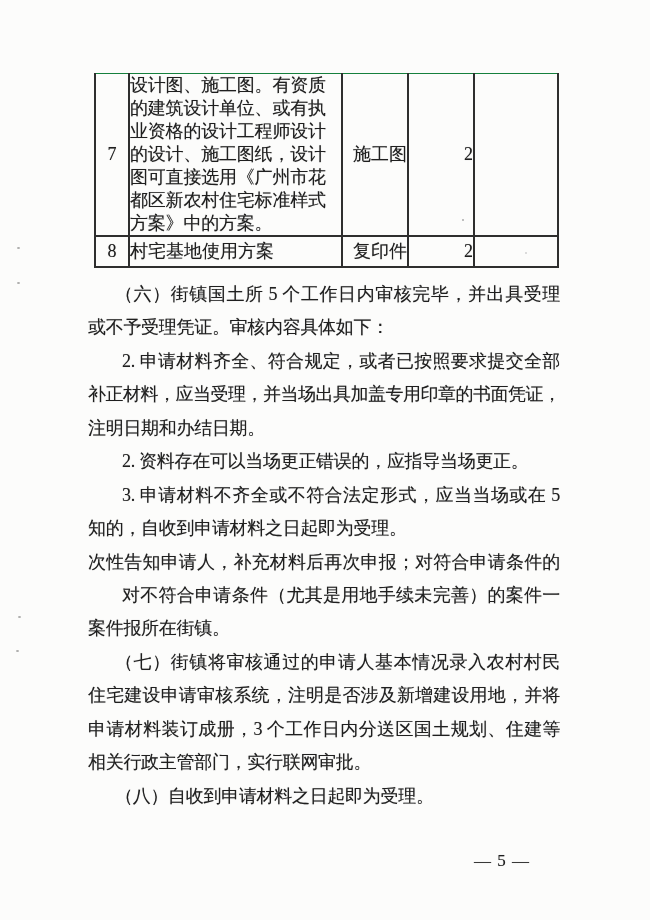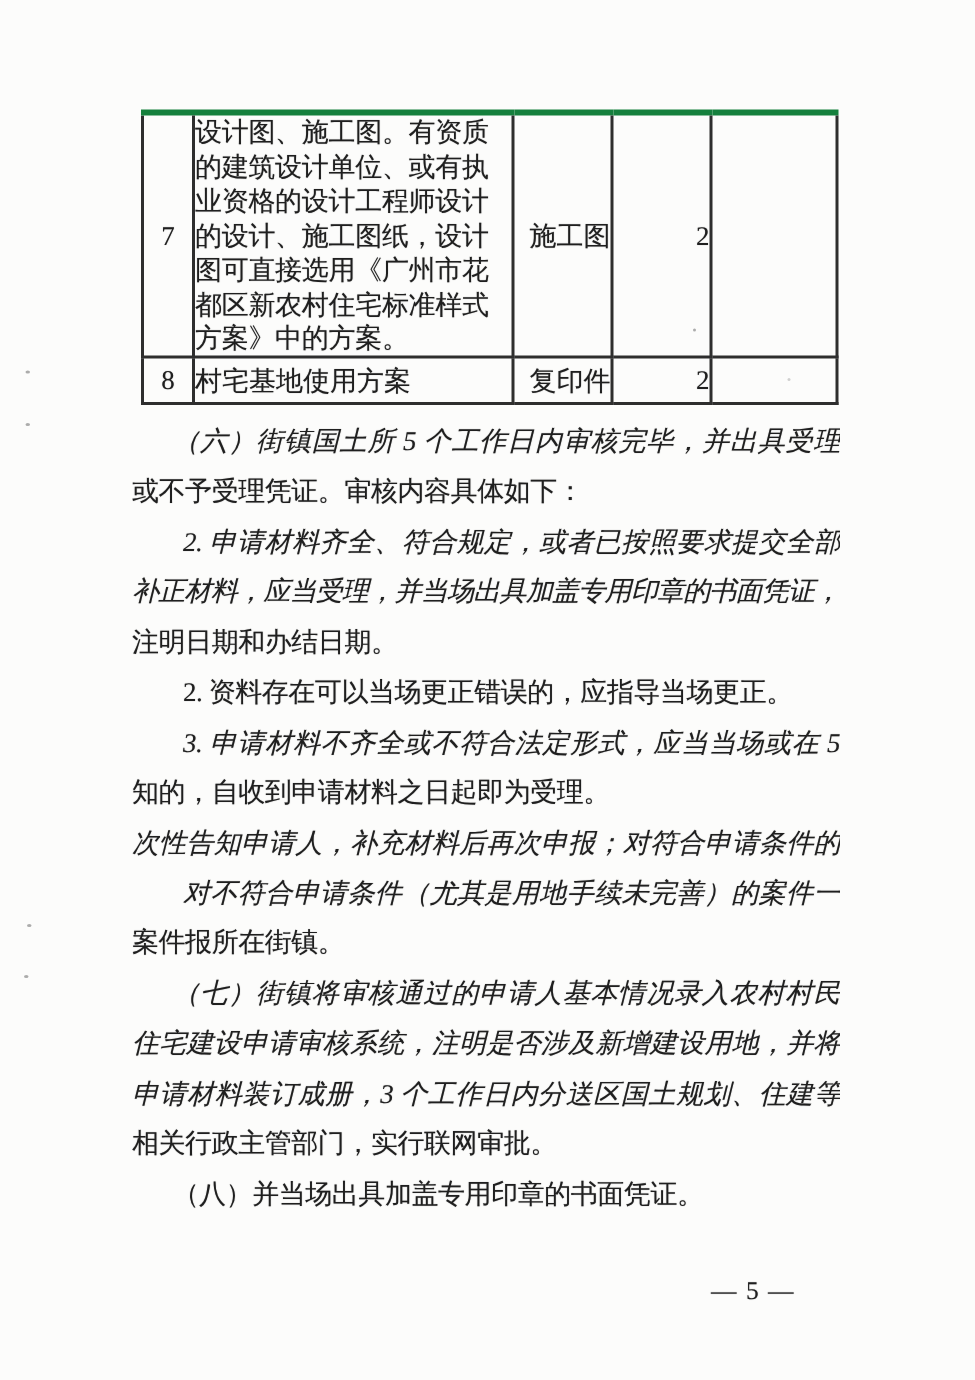--- a/index.html
+++ b/index.html
@@ -29,21 +29,21 @@
     font-size: 18px;
   }
   .doc-table td {
     border: 2px solid #2e2e2e;
     padding: 0;
     vertical-align: middle;
     overflow: hidden;
   }
   .doc-table tr.row-7 { height: 162px; }
   .doc-table tr.row-8 { height: 31px; }
-  .doc-table .top-edge td { border-top: 4px solid #15803d; }
+  .doc-table .top-edge td { border-top: 1px solid #15803d; }
   td.c-num { text-align: center; }
   td.c-desc { text-align: left; }
   .desc-long {
     padding: 2px 6px 0 6px;
     line-height: 22.9px;
     text-align: justify;
     letter-spacing: -0.2px;
   }
   .desc-short { padding: 0 6px; margin-left: 42px; }
   td.c-form, td.c-qty { text-align: right; }
@@ -58,21 +58,21 @@
   }
   .line {
     height: 33.45px;
     line-height: 33.45px;
     font-size: 18px;
     letter-spacing: -0.3px;
     white-space: normal;
     overflow: hidden;
     text-align: justify;
   }
-  .j { text-align-last: justify; font-style: italic; }
+  .j { text-align-last: justify; }
   .last { text-align: left; text-align-last: left; }
   .ind { text-indent: 34px; }
   .ind-p { text-indent: 27px; }
   .tight1 { letter-spacing: -0.9px; }
   .tight2 { letter-spacing: -0.6px; }
 
   
   .page-number {
     position: absolute;
     left: 452px;
@@ -137,21 +137,21 @@
     <div class="line last ind">2. 资料存在可以当场更正错误的，应指导当场更正。</div>
     <div class="line j ind">3. 申请材料不齐全或不符合法定形式，应当当场或在 5</div>
     <div class="line last">知的，自收到申请材料之日起即为受理。</div>
     <div class="line j">次性告知申请人，补充材料后再次申报；对符合申请条件的</div>
     <div class="line j ind">对不符合申请条件（尤其是用地手续未完善）的案件一</div>
     <div class="line last">案件报所在街镇。</div>
     <div class="line j ind-p">（七）街镇将审核通过的申请人基本情况录入农村村民</div>
     <div class="line j">住宅建设申请审核系统，注明是否涉及新增建设用地，并将</div>
     <div class="line j tight2">申请材料装订成册，3 个工作日内分送区国土规划、住建等</div>
     <div class="line last">相关行政主管部门，实行联网审批。</div>
-    <div class="line last ind-p">（八）并当场出具加盖专用印章的书面凭证。</div>
+    <div class="line last ind-p">（八）自收到申请材料之日起即为受理。</div>
   </div>
 
   <div class="page-number">— 5 —</div>
 
   <div class="speck s1"></div>
   <div class="speck s2"></div>
   <div class="speck s3"></div>
   <div class="speck s4"></div>
   <div class="speck s5"></div>
   <div class="speck s6"></div>

